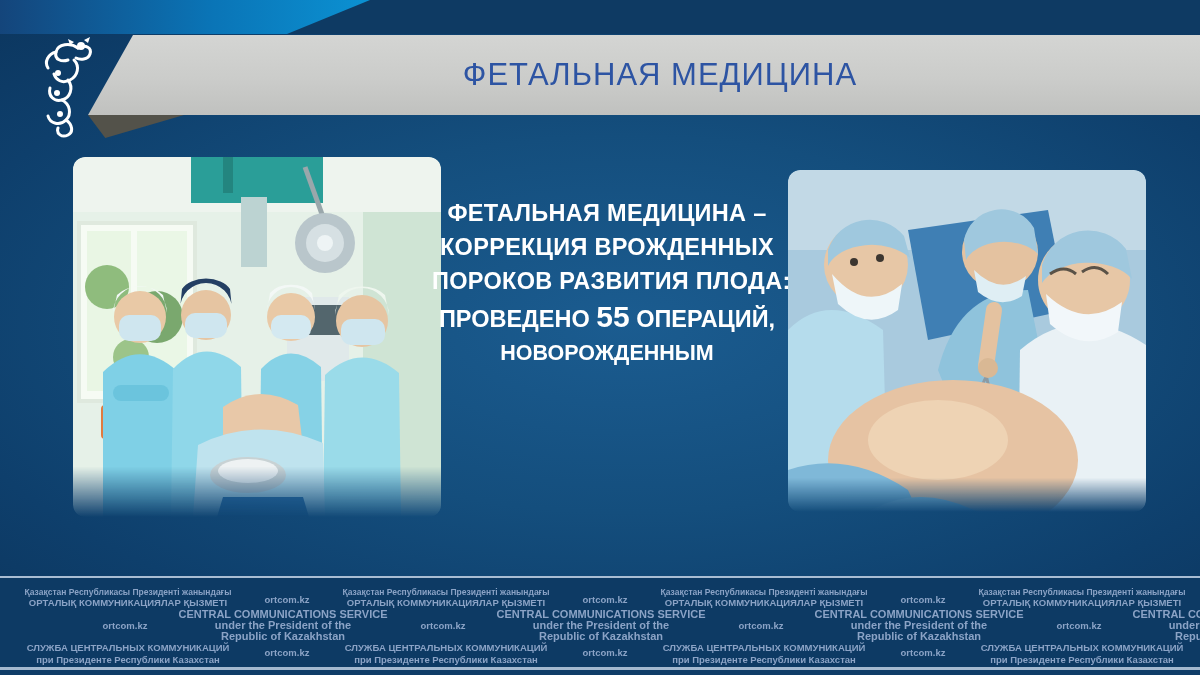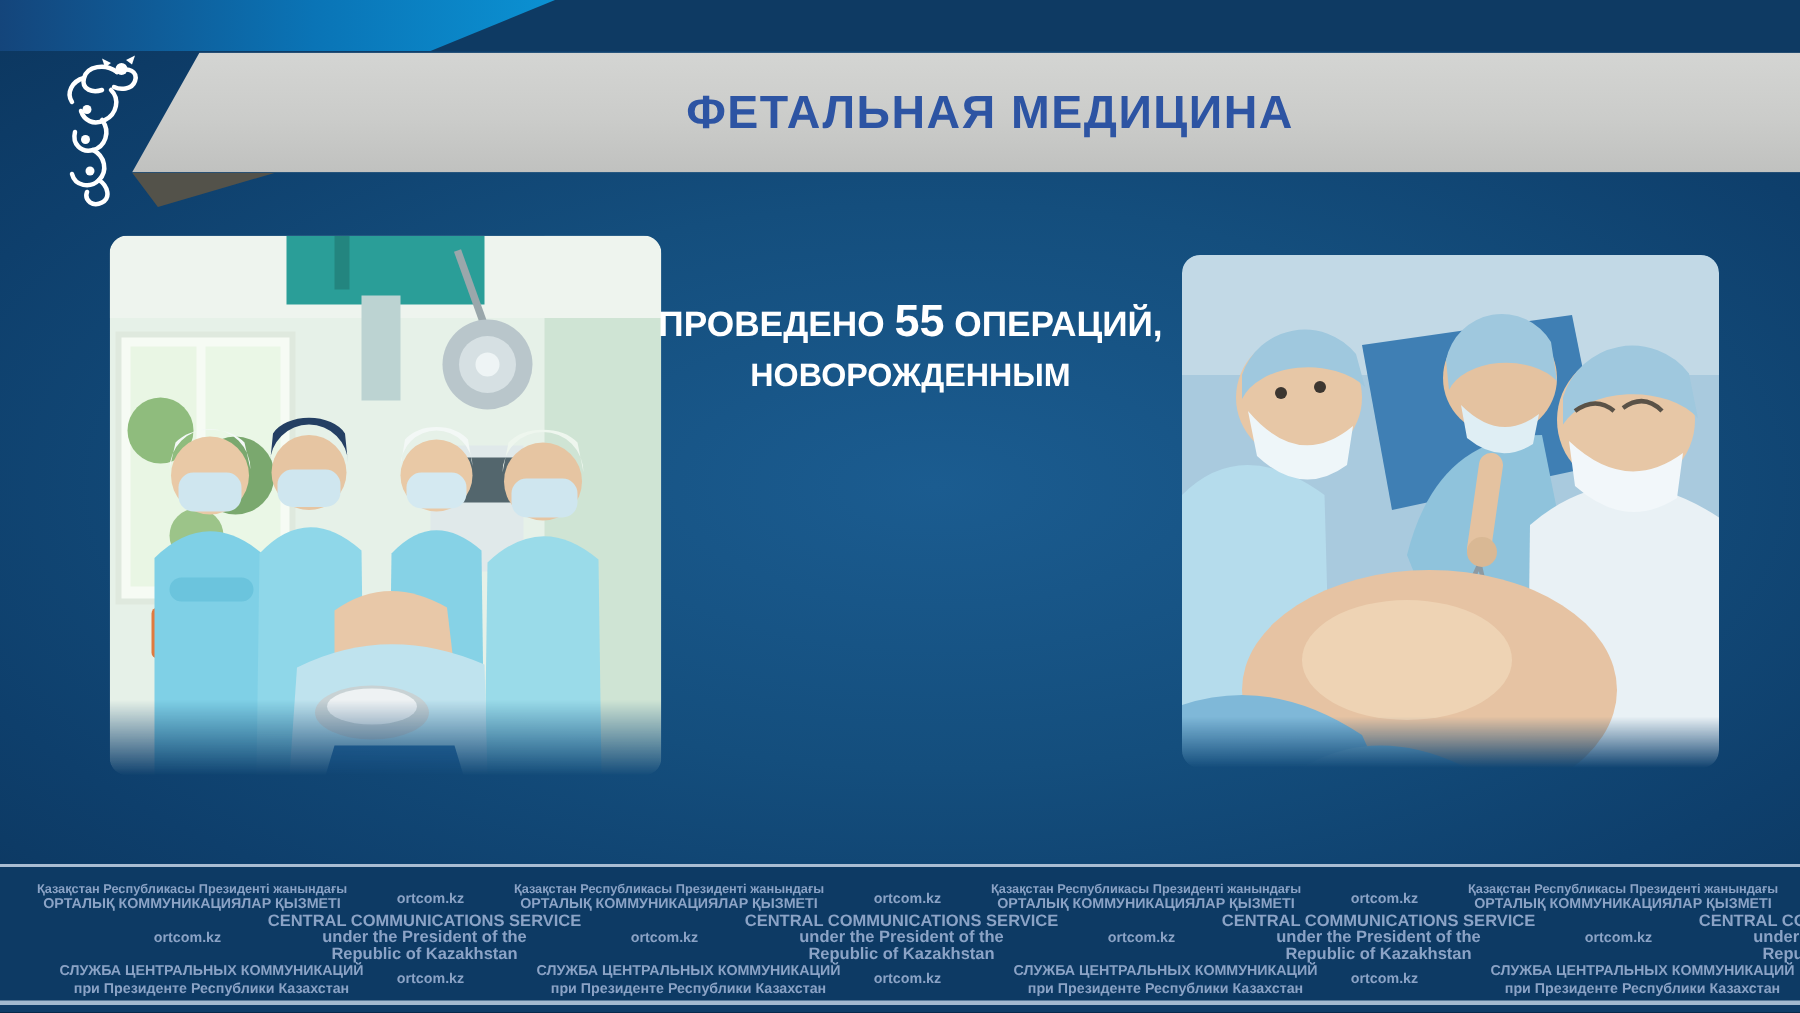--- a/index.html
+++ b/index.html
@@ -14,21 +14,21 @@
     clip-path:polygon(0 0,370px 0,287px 100%,0 100%);}
 
   
   .emblem{position:absolute;left:34px;top:36px;width:64px;height:102px;}
 
   
   .banner{position:absolute;top:35px;left:0;width:1200px;height:80px;
     background:linear-gradient(180deg,#d4d5d3 0%,#cbccca 55%,#c0c1bf 100%);
     clip-path:polygon(133px 0,1200px 0,1200px 80px,88px 80px);}
   .banner .title{width:100%;height:80px;line-height:80px;text-align:center;padding-left:120px;
-    color:#2d54a3;font-weight:bold;font-size:31px;letter-spacing:1px;white-space:nowrap;}
+    color:#2d54a3;font-weight:normal;font-size:31px;letter-spacing:1px;white-space:nowrap;}
   .banner-shadow{position:absolute;top:115px;left:88px;width:96px;height:23px;
     background:#53524a;clip-path:polygon(0 0,100% 0,18% 100%);}
 
   
   .photo{position:absolute;border-radius:12px;overflow:hidden;
     box-shadow:0 0 0 1px rgba(185,215,240,.38), 0 6px 22px rgba(0,0,0,.35);}
   .photo-left{left:73px;top:157px;width:368px;height:360px;
     -webkit-mask-image:linear-gradient(180deg,#000 86%,rgba(0,0,0,0) 100%);
             mask-image:linear-gradient(180deg,#000 86%,rgba(0,0,0,0) 100%);}
   .photo-right{left:788px;top:170px;width:358px;height:342px;
@@ -50,21 +50,21 @@
   .footer{position:absolute;top:578px;left:0;width:100%;height:89px;overflow:hidden;background:#0d3a64;}
   .funit{position:absolute;top:0;width:322px;height:89px;}
   .funit .blk{position:absolute;transform:translateX(-50%);text-align:center;white-space:nowrap;
     color:#8ba3c6;font-weight:bold;}
   .kk-blk{left:128px;top:9px;}
   .kk-blk .s1{font-size:8.5px;line-height:10px;}
   .kk-blk .s2{font-size:9.5px;line-height:12px;}
   .ort-r1{left:287px;top:16px;font-size:9.5px;}
   .ort-r2{left:125px;top:42px;font-size:9.5px;}
   .en-blk{left:283px;top:31px;font-size:11px;line-height:11px;}
-  .ru-blk{left:141px;top:64px;font-size:9.5px;line-height:12px;}
+  .ru-blk{left:128px;top:64px;font-size:9.5px;line-height:12px;}
   .ort-r3{left:287px;top:69px;font-size:9.5px;}
   .footer-line-bottom{position:absolute;top:667px;left:0;width:100%;height:3px;background:#a3b9d0;}
   .footer-bottom-band{position:absolute;top:670px;left:0;width:100%;height:5px;background:#0f3c67;}
 </style>
 </head>
 <body>
 
 <div class="slide">
 
   <div class="top-strip">
@@ -203,20 +203,23 @@
       <g>
         <ellipse cx="165" cy="290" rx="125" ry="80" fill="#e6c3a3"></ellipse>
         <ellipse cx="150" cy="270" rx="70" ry="40" fill="#eed3b4"></ellipse>
         <path d="M0 342 L0 300 Q60 280 120 320 L130 342 Z" fill="#7fb8d8"></path>
         <path d="M80 342 q50 -30 110 0 Z" fill="#8ec3de"></path>
       </g>
     </svg>
   </div>
 
   <div class="headline">
+    <div class="l">ФЕТАЛЬНАЯ МЕДИЦИНА –</div>
+    <div class="l">КОРРЕКЦИЯ ВРОЖДЕННЫХ</div>
+    <div class="l">ПОРОКОВ РАЗВИТИЯ ПЛОДА:</div>
     <div class="stats1"><span>ПРОВЕДЕНО </span><span class="num">55</span><span> ОПЕРАЦИЙ,</span></div>
     <div class="stats2">НОВОРОЖДЕННЫМ</div>
   </div>
 
   <div class="footer-line-top"></div>
   <div class="footer">
 
     <div class="funit" style="left:0">
       <div class="blk kk-blk">
         <div class="s1">Қазақстан Республикасы Президенті жанындағы</div>

